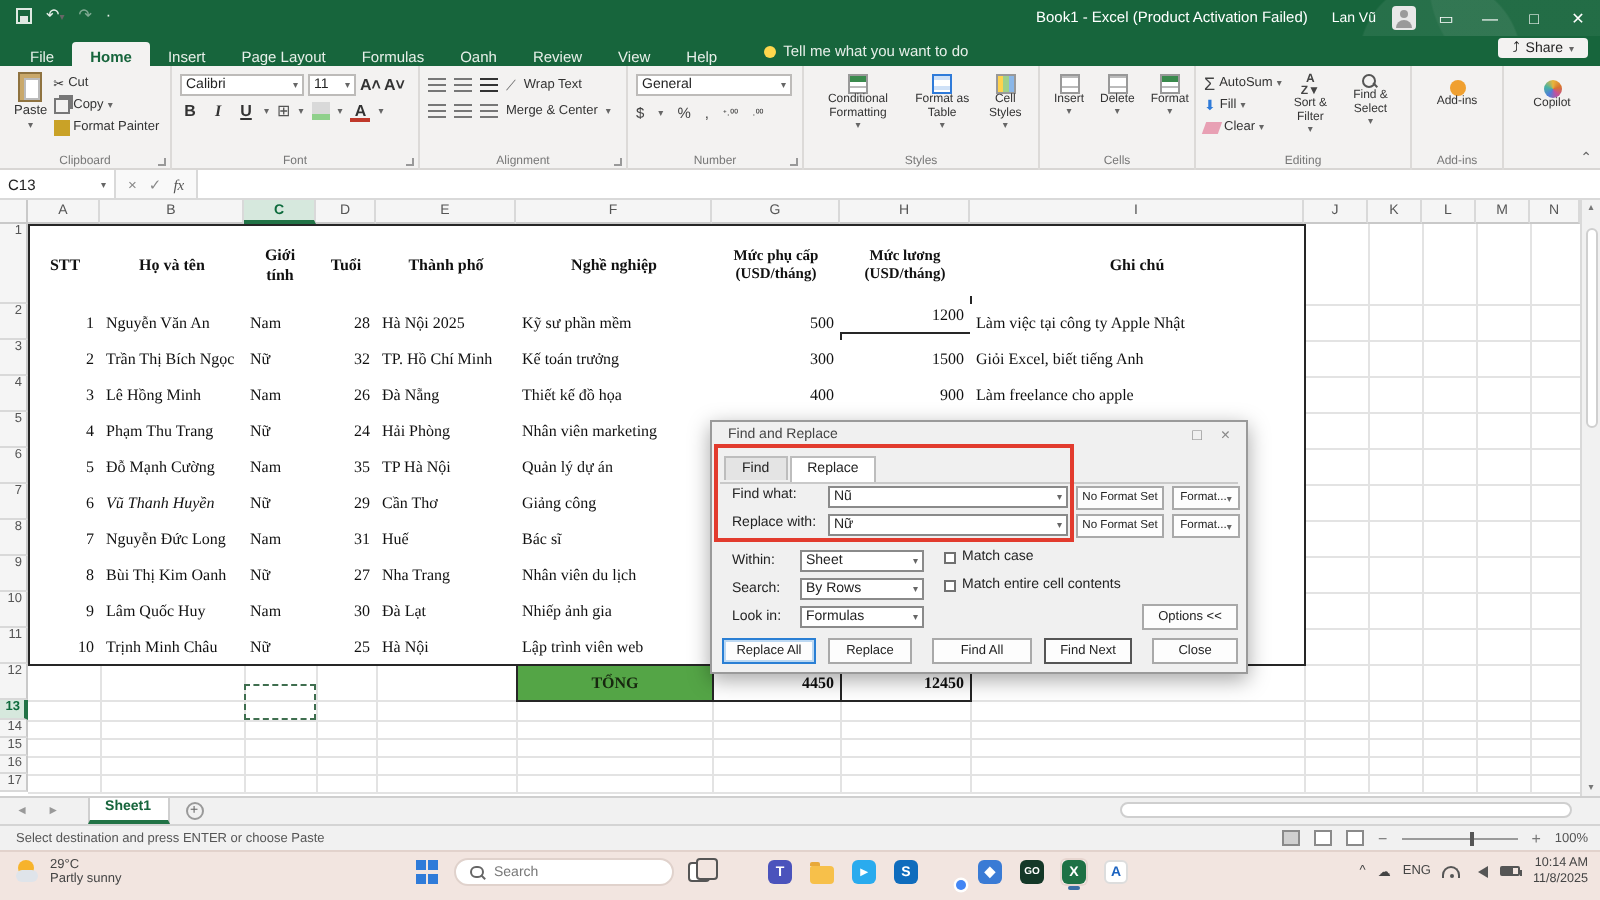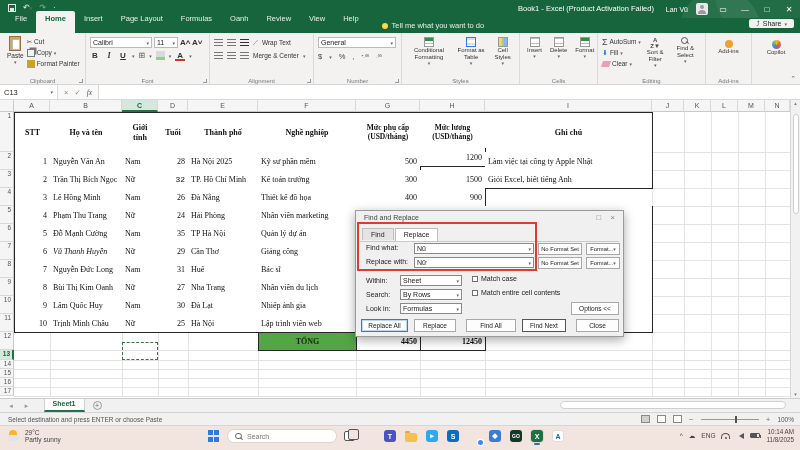--- a/index.html
+++ b/index.html
@@ -19,21 +19,21 @@
   #title-text { left:518px; top:4px; font-size:7.5px; color:#fff; white-space:nowrap; }
   .tb-right { right:4px; top:0; height:18px; display:flex; align-items:center; gap:8px; }
   .avatar { width:12px; height:12px; background:#e8e8e8; border-radius:2px; position:relative; }
   .avatar::before { content:""; position:absolute; left:4px; top:2px; width:4px; height:4px; border-radius:50%; background:#9a9a9a; }
   .avatar::after { content:""; position:absolute; left:2px; top:7px; width:8px; height:4px; border-radius:4px 4px 0 0; background:#9a9a9a; }
   .winbtn { font-size:8px; color:#fff; width:14px; text-align:center; }
 
   
   #tabstrip { left:0; top:18px; width:800px; height:15px; background:#17653c; display:flex; align-items:flex-end; }
   #tabs { display:flex; height:15px; align-items:flex-end; margin-left:6px; }
-  .rtab { color:#e7efe9; font-size:7.5px; padding:3px 9px 10px; white-space:nowrap; }
+  .rtab { color:#e7efe9; font-size:7.5px; padding:3px 9px 0; white-space:nowrap; }
   .rtab.active { background:#f3f2f1; color:#17653c; font-weight:bold; border-radius:2px 2px 0 0; }
   #tellme { display:flex; align-items:center; gap:4px; color:#e7efe9; font-size:7.5px; margin-left:14px; padding-bottom:3px; }
   .bulb { width:6px; height:6px; border-radius:50%; background:#ffd74d; display:inline-block; }
   #share-btn { position:absolute; right:6px; top:19px; background:#f3f2f1; color:#222; font-size:7px;
     border-radius:2px; padding:1px 7px; display:flex; gap:3px; align-items:center; }
 
   
   #ribbon { left:0; top:33px; width:800px; height:52px; background:#f3f2f1; border-bottom:1px solid #d8d6d4; display:flex; }
   .rgroup { position:relative; height:52px; border-right:1px solid #dcdad8; padding:3px 4px 10px; }
   .glabel { position:absolute; bottom:1px; left:0; right:0; text-align:center; font-size:6px; color:#777; }
@@ -481,34 +481,35 @@
       <div class="tcell " style="left: 122px; top: 52px; width: 37px; height: 19px;">Nam</div>
       <div class="tcell num" style="left: 158px; top: 52px; width: 31px; height: 19px;">28</div>
       <div class="tcell " style="left: 188px; top: 52px; width: 71px; height: 19px;">Hà Nội 2025</div>
       <div class="tcell " style="left: 258px; top: 52px; width: 99px; height: 19px;">Kỹ sư phần mềm</div>
       <div class="tcell num" style="left: 356px; top: 52px; width: 65px; height: 19px;">500</div>
       <div class="tcell num" style="left: 420px; top: 48px; width: 66px; height: 19px;">1200</div>
       <div class="tcell " style="left: 485px; top: 52px; width: 168px; height: 19px;">Làm việc tại công ty Apple Nhật</div>
       <div class="tcell num first" style="left: 14px; top: 70px; width: 37px; height: 19px;">2</div>
       <div class="tcell " style="left: 50px; top: 70px; width: 73px; height: 19px;">Trần Thị Bích Ngọc</div>
       <div class="tcell " style="left: 122px; top: 70px; width: 37px; height: 19px;">Nữ</div>
-      <div class="tcell num" style="left: 158px; top: 70px; width: 31px; height: 19px; font-family: Liberation Mono, monospace;">32</div>
+      <div class="tcell num" style="left: 158px; top: 70px; width: 31px; height: 19px;">32</div>
       <div class="tcell " style="left: 188px; top: 70px; width: 71px; height: 19px;">TP. Hồ Chí Minh</div>
       <div class="tcell " style="left: 258px; top: 70px; width: 99px; height: 19px;">Kế toán trưởng</div>
       <div class="tcell num" style="left: 356px; top: 70px; width: 65px; height: 19px;">300</div>
       <div class="tcell num" style="left: 420px; top: 70px; width: 66px; height: 19px;">1500</div>
       <div class="tcell " style="left: 485px; top: 70px; width: 168px; height: 19px;">Giỏi Excel, biết tiếng Anh</div>
       <div class="tcell num first" style="left: 14px; top: 88px; width: 37px; height: 19px;">3</div>
       <div class="tcell " style="left: 50px; top: 88px; width: 73px; height: 19px;">Lê Hồng Minh</div>
       <div class="tcell " style="left: 122px; top: 88px; width: 37px; height: 19px;">Nam</div>
       <div class="tcell num" style="left: 158px; top: 88px; width: 31px; height: 19px;">26</div>
       <div class="tcell " style="left: 188px; top: 88px; width: 71px; height: 19px;">Đà Nẵng</div>
       <div class="tcell " style="left: 258px; top: 88px; width: 99px; height: 19px;">Thiết kế đồ họa</div>
       <div class="tcell num" style="left: 356px; top: 88px; width: 65px; height: 19px;">400</div>
       <div class="tcell num" style="left: 420px; top: 88px; width: 66px; height: 19px;">900</div>
+      <div class="tcell " style="left: 485px; top: 88px; width: 168px; height: 19px;">Làm freelance cho apple</div>
       <div class="tcell num first" style="left: 14px; top: 106px; width: 37px; height: 19px;">4</div>
       <div class="tcell " style="left: 50px; top: 106px; width: 73px; height: 19px;">Phạm Thu Trang</div>
       <div class="tcell " style="left: 122px; top: 106px; width: 37px; height: 19px;">Nữ</div>
       <div class="tcell num" style="left: 158px; top: 106px; width: 31px; height: 19px;">24</div>
       <div class="tcell " style="left: 188px; top: 106px; width: 71px; height: 19px;">Hải Phòng</div>
       <div class="tcell " style="left: 258px; top: 106px; width: 99px; height: 19px;">Nhân viên marketing</div>
       <div class="tcell num" style="left: 356px; top: 106px; width: 65px; height: 19px;"></div>
       <div class="tcell num" style="left: 420px; top: 106px; width: 66px; height: 19px;"></div>
       <div class="tcell " style="left: 485px; top: 106px; width: 168px; height: 19px;"></div>
       <div class="tcell num first" style="left: 14px; top: 124px; width: 37px; height: 19px;">5</div>

